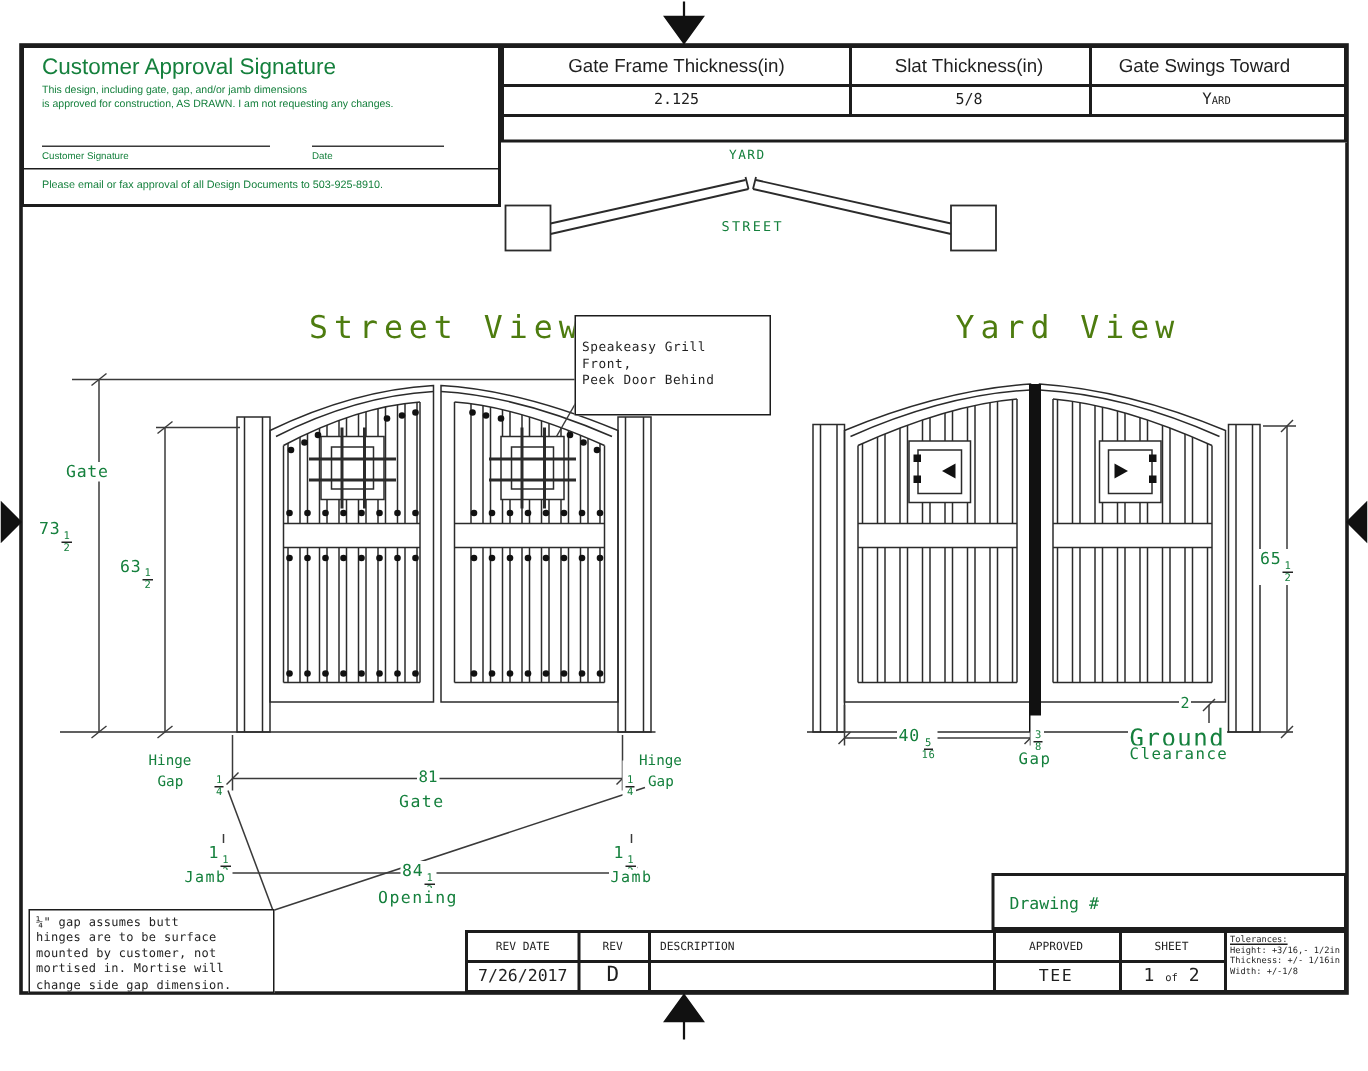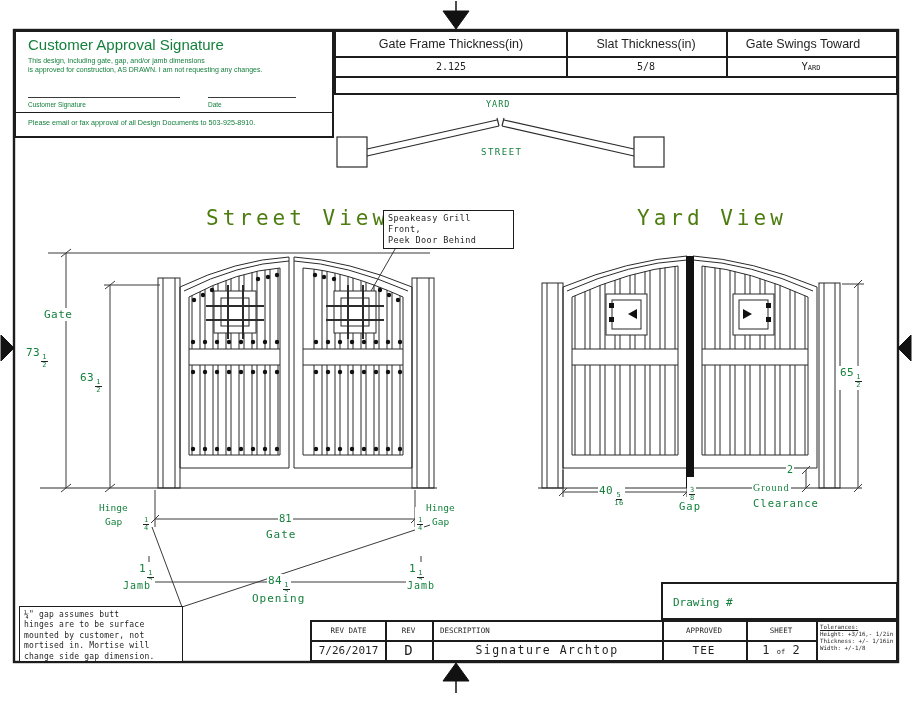--- a/index.html
+++ b/index.html
@@ -16,21 +16,21 @@
   .title-cad { font-size:21px; letter-spacing:4px; color:#4d7c0f; }
   .dim { font-size:11px; letter-spacing:0.5px; }
   .frac { display:inline-flex; flex-direction:column; align-items:center; vertical-align:-3px; margin-left:1px; line-height:0; }
   .frac .fn { font-size:7px; line-height:7px; border-bottom:1px solid #222; padding:0 1px; }
   .frac .fd { font-size:7px; line-height:7.5px; }
   .cell { position:absolute; text-align:center; overflow:hidden; }
   .vline { position:absolute; width:1.5px; background:#1c1c1c; }
   .hline { position:absolute; height:1.5px; background:#1c1c1c; }
   .sigline { position:absolute; border-bottom:1.2px solid #3a3a3a; }
   .callout { position:absolute; border:1.5px solid #1c1c1c; background:#fff; z-index:2;
-             font-size:8.5px; line-height:11px; padding:2px 4px; letter-spacing:0.4px; }
+             font-size:8.5px; line-height:11px; padding:16px 4px; letter-spacing:0.4px; }
   .notebox { position:absolute; border:1.5px solid #1c1c1c; background:#fff; z-index:2;
              font-size:8px; line-height:10.4px; padding:3px 4px; letter-spacing:0.2px; }
   .tol { font-size:5.8px; line-height:7px; text-align:left; padding:2px 0 0 4px; letter-spacing:0; }
   .tol .u { text-decoration:underline; }
   .smallcaps { font-variant:small-caps; }
 </style>
 </head>
 <body>
 
 <div class="sheet">
@@ -479,21 +479,21 @@
   <span class="t dim bg" style="left:598px; top:484px;"><span>40</span><span class="frac">
         <span class="fn">5</span>
         <span class="fd">16</span>
       </span></span>
   <span class="t bg" style="left:687px; top:477px;"><span class="frac" style="vertical-align:0;">
         <span class="fn">3</span>
         <span class="fd">8</span>
       </span></span>
   <span class="t bg" style="left:678px; top:500px; font-size:10.5px; letter-spacing:1px;">Gap</span>
   <span class="t bg" style="left:786px; top:464px; font-size:10px;">2</span>
-  <span class="t bg" style="left:752px; top:482px; font-size:10px; letter-spacing:1px;font-family:Liberation Serif, serif;">Ground</span>
+  <span class="t bg" style="left:752px; top:482px; font-size:16px; letter-spacing:1px;">Ground</span>
   <span class="t bg" style="left:752px; top:497px; font-size:10.5px; letter-spacing:1px;">Clearance</span>
   <span class="t dim bg" style="left:839px; top:366px;"><span>65</span><span class="frac">
         <span class="fn">1</span>
         <span class="fd">2</span>
       </span></span>
 
   <div class="notebox" style="left:19px; top:606px; width:164px; height:56px;">
     <div>¼" gap assumes butt</div>
     <div>hinges are to be surface</div>
     <div>mounted by customer, not</div>
@@ -512,21 +512,20 @@
     <div class="vline" style="left:434px; top:0; height:38px;"></div>
     <div class="vline" style="left:504px; top:0; height:38px;"></div>
     <div class="hline" style="left:0; top:18px; width:504px;"></div>
     <div class="cell" style="left:0; top:0; width:73px; height:18px; line-height:18px; font-size:7.5px;">REV DATE</div>
     <div class="cell" style="left:73px; top:0; width:47px; height:18px; line-height:18px; font-size:7.5px;">REV</div>
     <div class="cell" style="left:128px; top:0; width:222px; height:18px; line-height:18px; font-size:7.5px; text-align:left;">DESCRIPTION</div>
     <div class="cell" style="left:350px; top:0; width:84px; height:18px; line-height:18px; font-size:7.5px;">APPROVED</div>
     <div class="cell" style="left:434px; top:0; width:70px; height:18px; line-height:18px; font-size:7.5px;">SHEET</div>
     <div class="cell" style="left:0; top:19px; width:73px; height:19px; line-height:19px; font-size:11px;">7/26/2017</div>
     <div class="cell" style="left:73px; top:18px; width:47px; height:20px; line-height:20px; font-size:14px;">D</div>
-    <div class="cell" style="left:120px; top:19px; width:230px; height:19px; line-height:19px; font-size:11.5px; letter-spacing:1.5px;">Signature Archtop</div>
     <div class="cell" style="left:350px; top:19px; width:84px; height:19px; line-height:19px; font-size:11px; letter-spacing:1px;">TEE</div>
     <div class="cell" style="left:434px; top:19px; width:70px; height:19px; line-height:19px; font-size:12px;">
       <span>1</span>
       <span style="font-size:7px;">of</span>
       <span>2</span>
     </div>
     <div class="cell tol" style="left:504px; top:0; width:80px; height:38px;">
       <div class="u">Tolerances:</div>
       <div>Height: +3/16,- 1/2in</div>
       <div>Thickness: +/- 1/16in</div>

